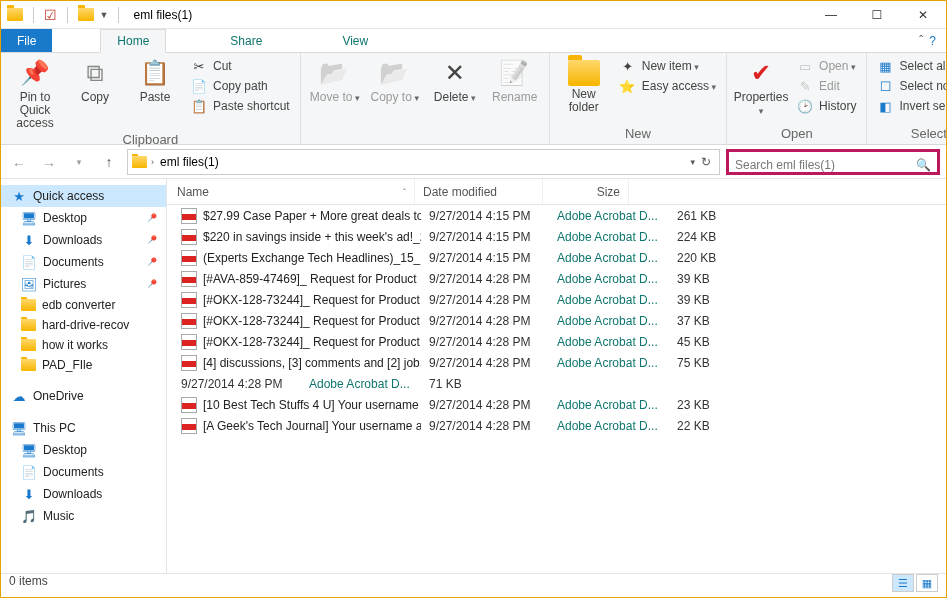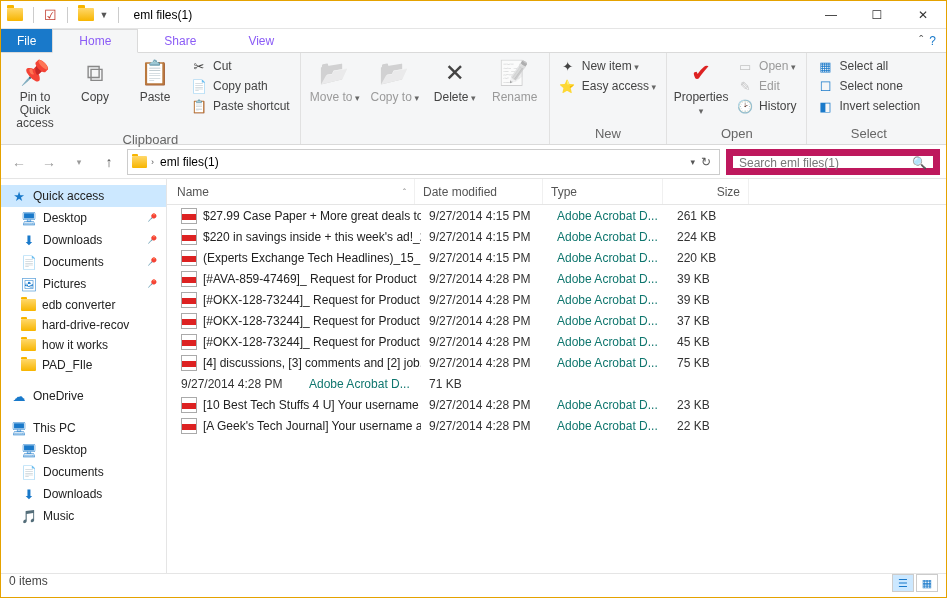--- a/index.html
+++ b/index.html
@@ -12,21 +12,21 @@
 .titlebar .folder-ico::before { content:""; position:absolute; top:-3px; left:0; width:7px; height:3px; background:#f7b500; border-radius:1px 1px 0 0;}
 .titlebar .sep { width:1px; height:16px; background:#ccc; margin:0 4px; }
 .titlebar .check { color:#c0392b; font-size:14px; }
 .titlebar .title { padding-left: 4px; color:#000; }
 .titlebar .spacer { flex:1; }
 .titlebar .winbtn { width: 46px; height: 28px; display:flex; align-items:center; justify-content:center; color:#333; }
 
 
 .ribbon-tabs { height: 24px; display:flex; align-items:stretch; border-bottom:1px solid #dadada; background:#fff; }
 .ribbon-tabs .file-tab { background:#1979ca; color:#fff; padding:0 16px; display:flex; align-items:center; }
-.ribbon-tabs .tab { padding:0 26px; display:flex; align-items:center; color:#8b5cf6; }
+.ribbon-tabs .tab { padding:0 16px; display:flex; align-items:center; color:#0f766e;margin-left:48px; }
 .ribbon-tabs .tab.active { border:1px solid #dadada; border-bottom:1px solid #f5f6f7; background:#f5f6f7; margin-bottom:-1px; }
 .ribbon-tabs .help { margin-left:auto; display:flex; align-items:center; padding:0 10px; color:#1979ca; gap:6px;}
 
 
 .ribbon { background:#f5f6f7; border-bottom:1px solid #dadada; display:flex; height:92px; }
 .group { border-right:1px solid #e1e1e1; display:flex; flex-direction:column; padding:2px 6px 0 6px; }
 .group-body { flex:1; display:flex; align-items:flex-start; gap:4px; }
 .group-label { text-align:center; color:#666; font-size:13px; padding:1px 0 3px; }
 .bigbtn { display:flex; flex-direction:column; align-items:center; justify-content:flex-start; width:56px; padding-top:2px; gap:2px; color:#444; text-align:center; line-height:1.1; }
 .bigbtn.dim { color:#9a9a9a; }
@@ -40,21 +40,21 @@
 
 
 .navbar { height:34px; display:flex; align-items:center; gap:6px; padding:3px 6px; border-bottom:1px solid #e5e5e5; }
 .navbar .navbtn { width:24px; height:24px; display:flex; align-items:center; justify-content:center; color:#9a9a9a; border-radius:2px; font-size:14px;}
 .navbar .navbtn.active { color:#555; }
 .addr { flex:1; height:26px; border:1px solid #ccc; display:flex; align-items:center; padding:0 4px; gap:4px; }
 .addr .crumb { display:flex; align-items:center; gap:4px; padding:0 2px; }
 .addr .chev { font-size:9px; color:#555; }
 .addr .spacer { flex:1; }
 .addr .end { display:flex; align-items:center; gap:6px; color:#555; padding-right:4px;}
-.search { width:214px; height:26px; border:7px solid #be185d; display:flex; align-items:flex-start; padding:0 6px; color:#777; }
+.search { width:214px; height:26px; border:3px solid #be185d; display:flex; align-items:flex-end; padding:0 6px; color:#777; }
 .search .spacer { flex:1; }
 
 
 .body { flex:1; display:flex; min-height:0; }
 .sidebar { width:166px; border-right:1px solid #e5e5e5; overflow:auto; padding:6px 0; }
 .side-item { display:flex; align-items:center; gap:6px; padding:3px 8px 3px 20px; color:#222; position:relative; }
 .side-item.header { padding-left:10px; font-weight:400; }
 .side-item .pin { position:absolute; right:8px; color:#7a7a7a; font-size:10px; transform:rotate(45deg); }
 .side-item.sel { background:#cce8ff; }
 .side-sep { height:10px; }
@@ -170,20 +170,24 @@
         </div>
       <div class="bigbtn dim">
           <span class="ico grey">📝</span>
           <span>Rename</span>
         </div>
     </div>
   </div>
 
   <div class="group">
     <div class="group-body">
+      <div class="bigbtn">
+          <span class="ico-folder-big"></span>
+          <span>New folder</span>
+        </div>
       <div class="smallbtns">
         <div class="smallbtn">
             <span class="ico">✦</span>
             <span class="drop">New item</span>
           </div>
         <div class="smallbtn">
             <span class="ico">⭐</span>
             <span class="drop">Easy access</span>
           </div>
       </div>
@@ -332,21 +336,20 @@
       </div>
   </div>
 
   <div class="content">
     <div class="cols">
       <div class="col col-name">
           <span>Name</span>
           <span class="sort-ind">ˆ</span>
         </div>
       <div class="col col-date">Date modified</div>
-      <div class="col col-type">Type</div>
       <div class="col col-size">Size</div>
     </div>
     <div class="rows" id="file-rows">
         <div class="row">
           <div class="cell cell-name">
             <span class="pdf-ico"></span>
             <span>$27.99 Case Paper + More great deals to ...</span>
           </div>
           <div class="cell cell-date">9/27/2014 4:15 PM</div>
           <div class="cell cell-type">Adobe Acrobat D...</div>

